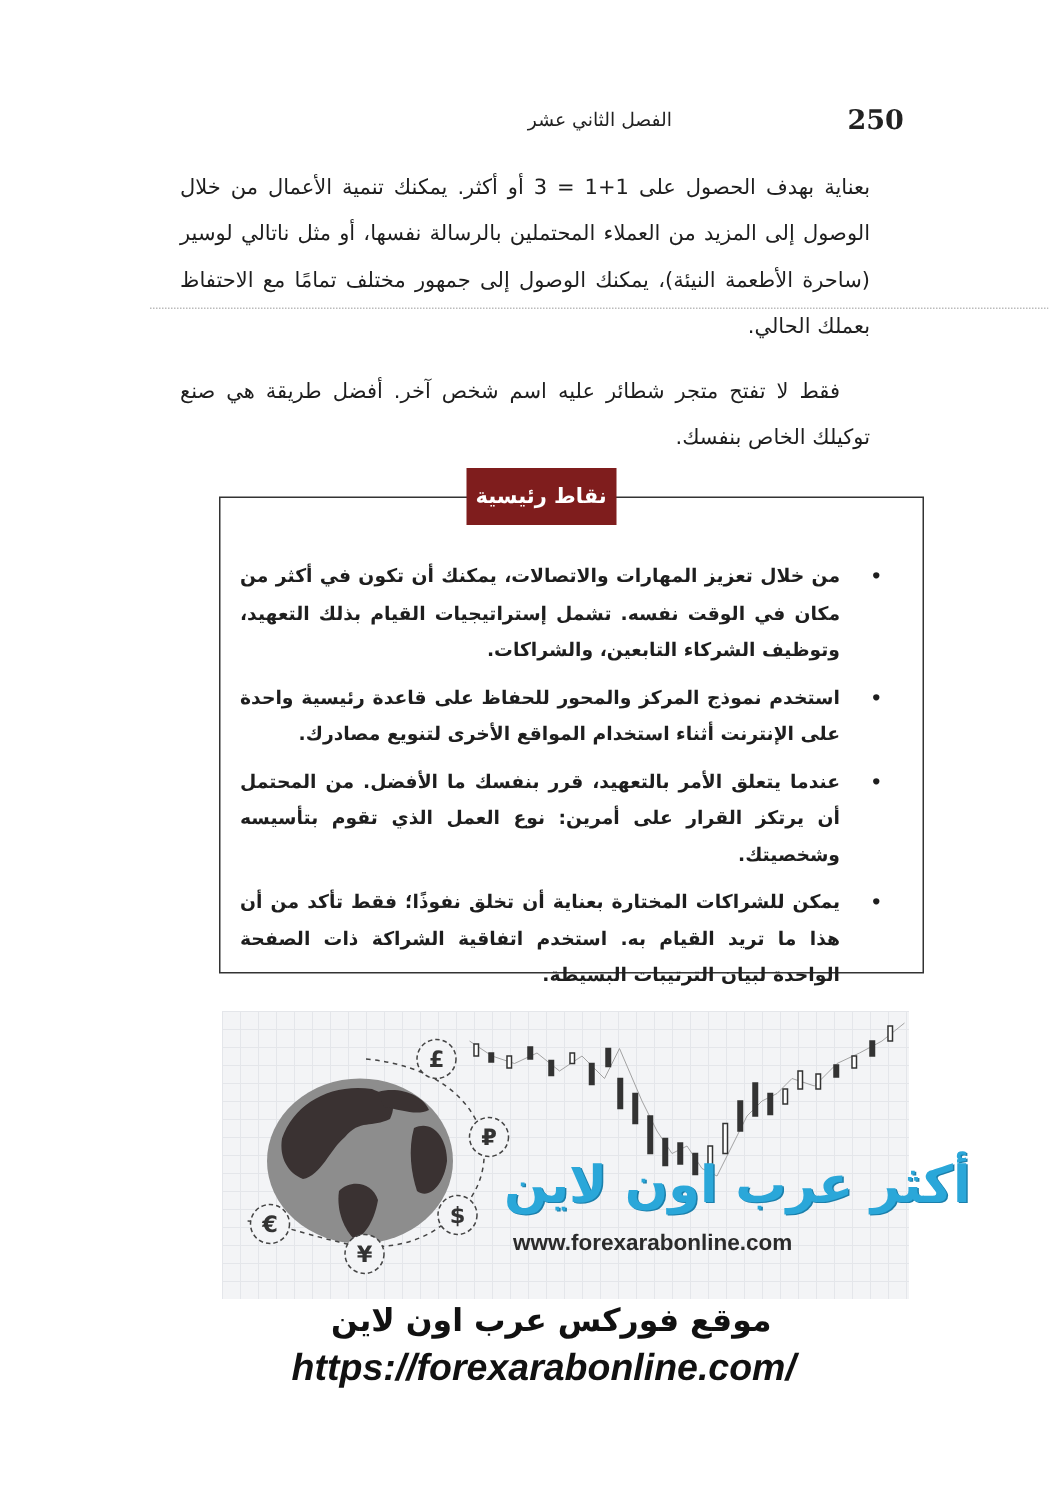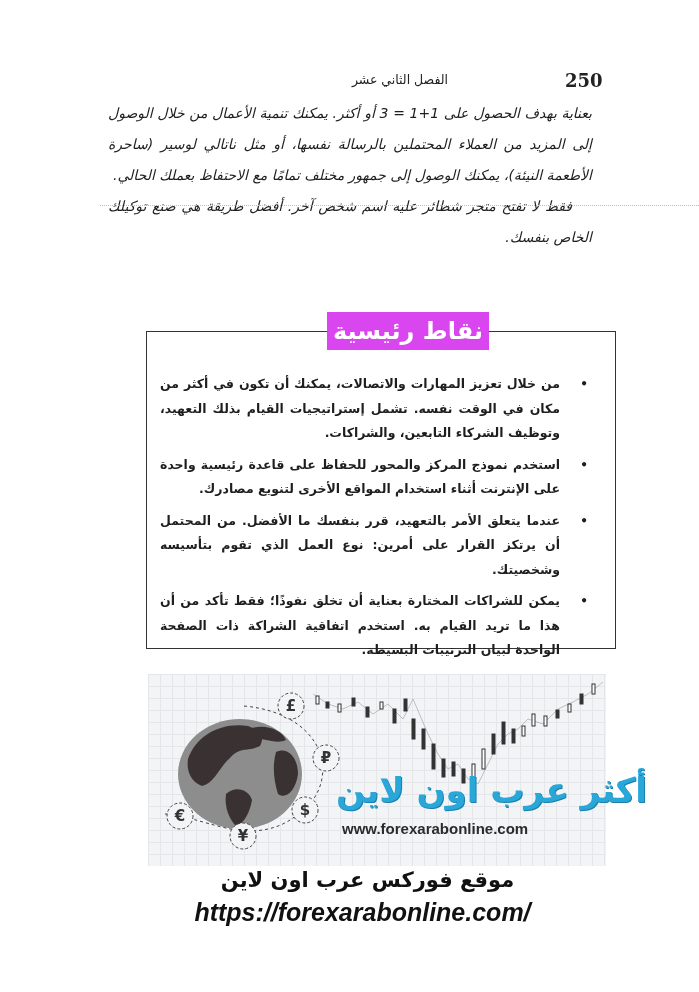--- a/index.html
+++ b/index.html
@@ -2,26 +2,26 @@
 <html><head>
   <meta charset="utf-8">
   <style>
     html, body { margin:0; padding:0; }
     body { width:699px; height:992px; background:#ffffff; position:relative; overflow:hidden;
            font-family:"DejaVu Sans", sans-serif; color:#1a1a1a; }
     .abs { position:absolute; }
     .header-page { left:565px; top:70px; font-family:"DejaVu Serif", serif; font-weight:bold; font-size:18px; color:#222; }
     .header-chapter { left:318px; top:72px; width:130px; text-align:right; direction:rtl; font-weight:normal; font-size:12.5px; color:#222; }
     .body-text { left:108px; width:484px; direction:rtl; text-align:justify; font-size:14px; line-height:31px; color:#1e1e1e; }
-    .body-text p { margin:0;font-style:italic; }
+    .body-text p { margin:12px; }
     .body-text .indent { text-indent:20px; }
     .dotted-rule { left:100px; top:205px; width:599px; border-top:1px dotted #bbb; }
     .box { left:146px; top:331px; width:470px; height:318px; border:1.5px solid #333; box-sizing:border-box; }
-    .box-title { left:327px; top:312px; height:38px; padding:0 6px; background:#d946ef; color:#fff; font-weight:bold;
-                 font-size:24px; line-height:38px; direction:rtl; }
+    .box-title { left:311px; top:312px; height:38px; padding:0 6px; background:#7f1d1d; color:#fff; font-weight:bold;
+                 font-size:14px; line-height:38px; direction:rtl; }
     .bullets { left:160px; top:372px; width:430px; direction:rtl; font-size:12.5px; font-weight:bold; line-height:24.5px; color:#1e1e1e; }
     .bullets ul { margin:0; padding:0 30px 0 0; list-style:none; }
     .bullets li { position:relative; margin-bottom:7px; text-align:justify; }
     .bullets li .dot { position:absolute; right:-28px; top:0; font-size:12px; }
     .banner { left:148px; top:674px; width:458px; height:192px; background:#f3f4f6; overflow:hidden;
               background-image: linear-gradient(#e4e6ea 1px, transparent 1px), linear-gradient(90deg, #e4e6ea 1px, transparent 1px);
               background-size:12px 12px; }
     .brand-ar { left:336px; top:770px; font-size:34px; font-weight:bold; color:#2aa7d9; direction:rtl; letter-spacing:1px;
                 text-shadow:1px 1px 0 #1b7fab; }
     .brand-url { left:342px; top:820px; font-size:15px; font-weight:bold; color:#2b2b2b; font-family:"Liberation Sans", sans-serif; }

